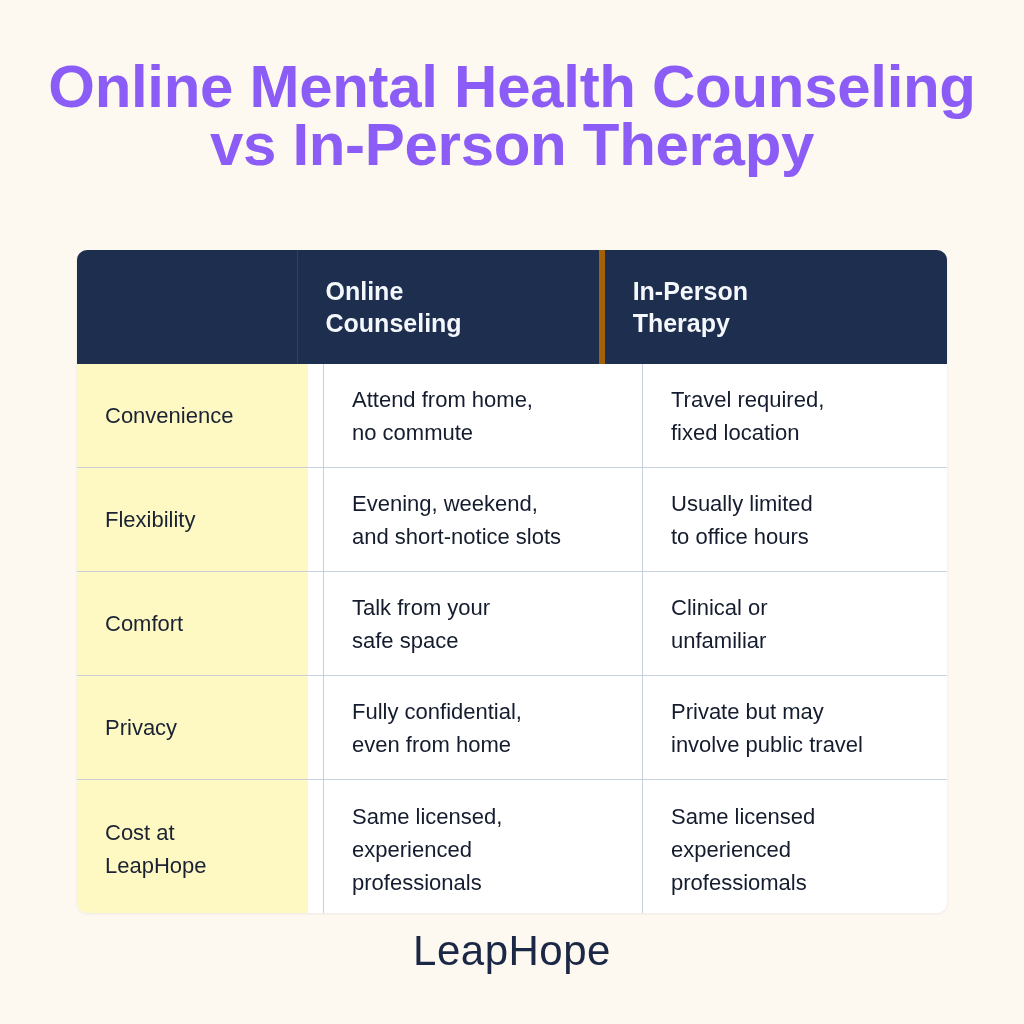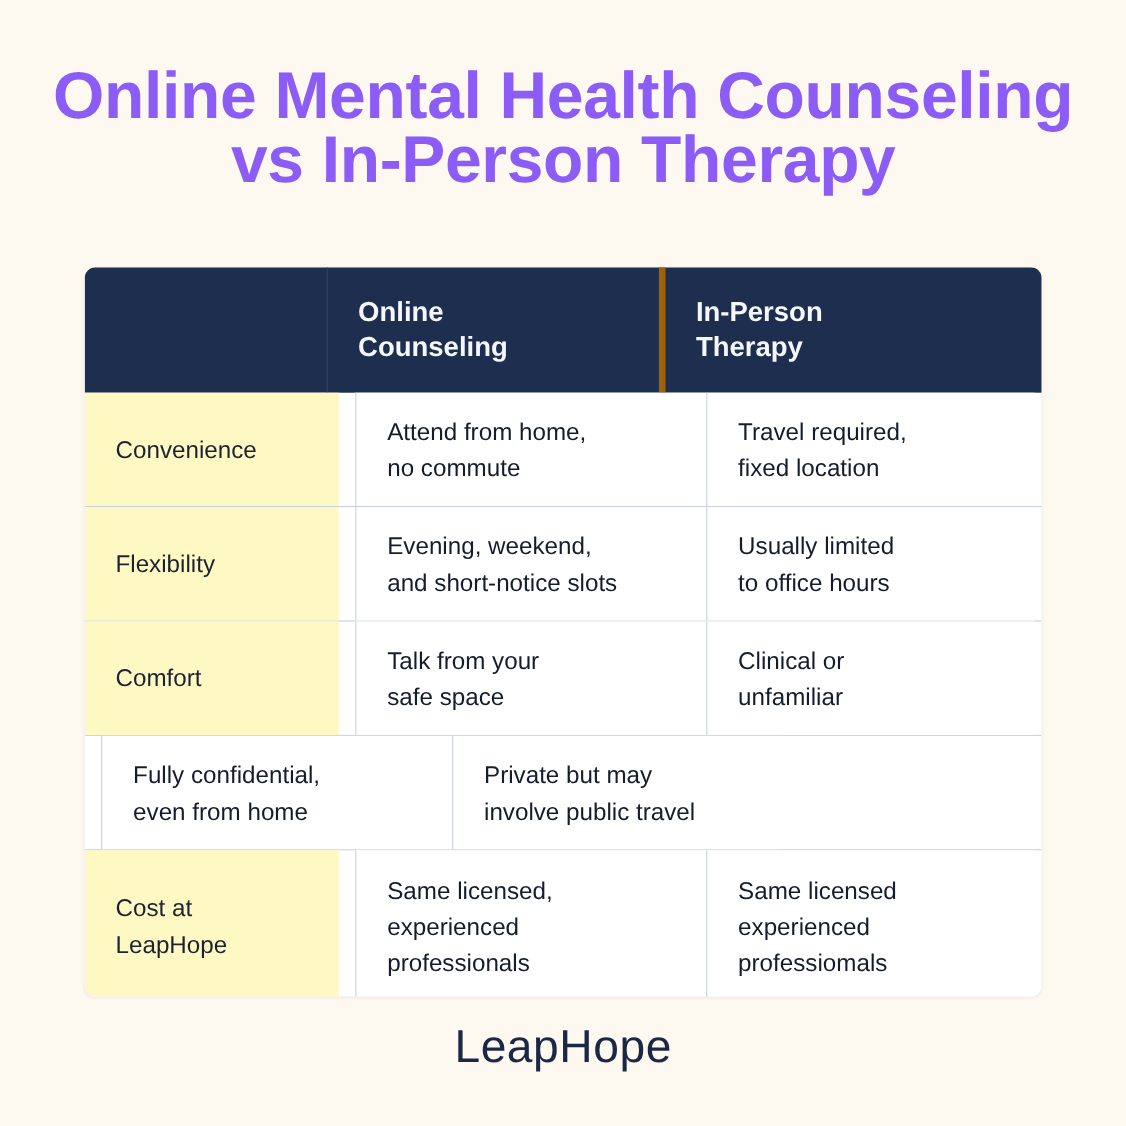--- a/index.html
+++ b/index.html
@@ -36,21 +36,21 @@
     font-size: 60px;
     line-height: 58px;
     letter-spacing: -0.3px;
     white-space: nowrap;
   }
 
   
   .table-wrap {
     position: absolute;
     left: 77px;
-    top: 243px;
+    top: 250px;
     width: 870px;
     height: 663px;
     border-radius: 10px;
     overflow: hidden;
     background: #FFFFFF;
     box-shadow: 0 1px 3px rgba(30,46,79,0.07);
   }
 
   .thead {
     display: flex;
@@ -187,20 +187,23 @@
           <span class="txt">Talk from your
 safe space</span>
         </div>
         <div class="cell val-b">
           <span class="txt">Clinical or
 unfamiliar</span>
         </div>
       </div>
 
       <div class="trow">
+        <div class="cell label">
+          <span class="txt">Privacy</span>
+        </div>
         <div class="cell val-a">
           <span class="txt">Fully confidential,
 even from home</span>
         </div>
         <div class="cell val-b">
           <span class="txt">Private but may
 involve public travel</span>
         </div>
       </div>
 

